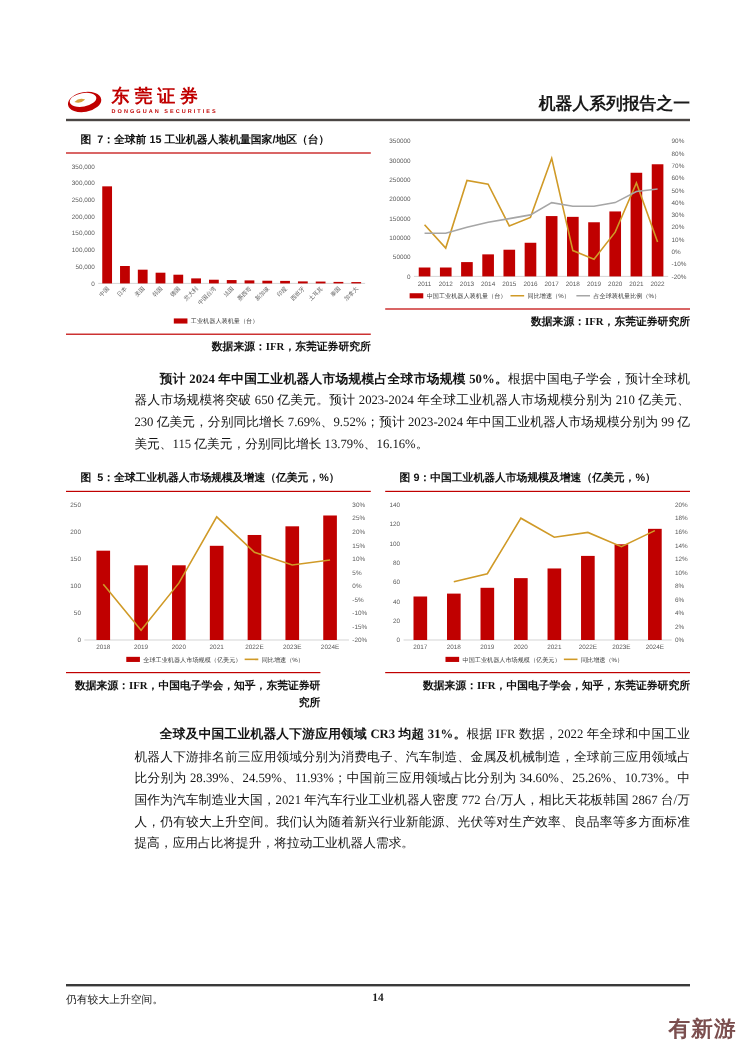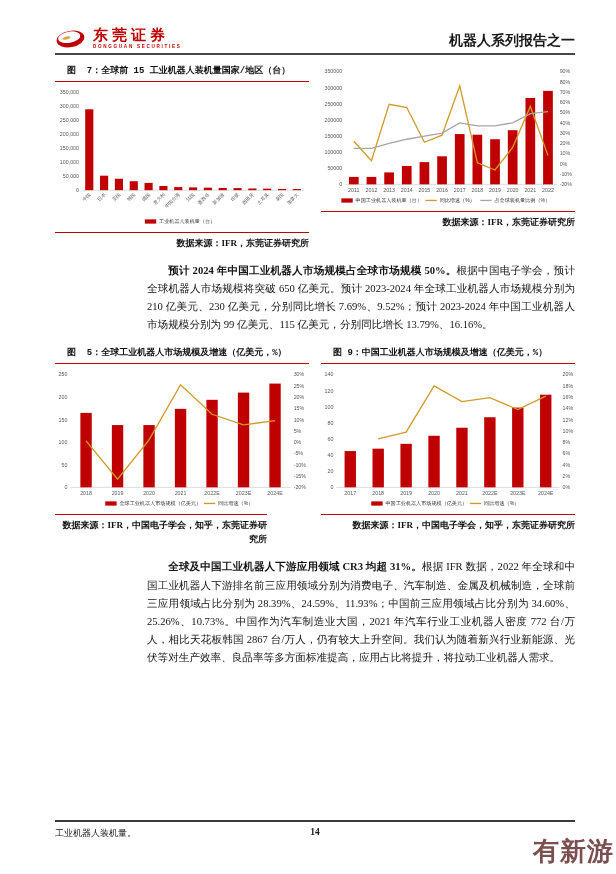--- a/index.html
+++ b/index.html
@@ -3,50 +3,50 @@
 <meta charset="utf-8">
 <style>
   html,body{margin:0;padding:0;background:#ffffff;}
   .page{position:relative;width:616px;height:874px;background:#fff;overflow:hidden;
         font-family:"Liberation Serif",serif;color:#1a1a1a;}
   .content{padding:0 41px 0 55px;}
 
   
   .header{display:flex;justify-content:space-between;align-items:flex-end;
           padding-top:28px;border-bottom:2px solid #4a4644;padding-bottom:3px;}
-  .logo-block{display:flex;align-items:center;gap:7px;}
+  .logo-block{display:flex;align-items:center;gap:7px;margin-top:46px;}
   .brand-text{display:flex;flex-direction:column;line-height:1;}
   .brand-cn{color:#c00000;font-weight:bold;font-size:15px;letter-spacing:4px;
             font-family:"Liberation Serif",serif;}
   .brand-en{color:#c00000;font-size:4.6px;letter-spacing:1.7px;margin-top:2px;
             font-family:"Liberation Sans",sans-serif;font-weight:bold;}
   .report-series{font-size:14px;font-weight:bold;font-family:"Liberation Sans",sans-serif;text-align:center;}
 
   
   .fig-grid{display:flex;gap:12px;margin-top:6px;}
   .fig-cell{flex:1;min-width:0;}
-  .fig-title{font-family:Liberation Mono, monospace;font-weight:bold;font-size:9px;
+  .fig-title{font-family:Liberation Sans, sans-serif;font-weight:bold;font-size:9px;
              color:#111;border-bottom:1.6px solid #c00000;padding:3px 12px 4px;white-space:pre;}
   .fig-chart svg{display:block;width:100%;height:150px;font-family:"Liberation Sans",sans-serif;}
   .fig-source{border-top:1.6px solid #c00000;font-size:9px;font-weight:bold;
               padding-top:4px;line-height:1.55;color:#111;text-align:right;}
   .wrap-tight{max-width:212px;}
 
   
-  .para{margin:11px 0 9px 92px;font-size:10.6px;line-height:1.72;text-align:justify;
+  .para{margin:11px 0 9px 57px;font-size:10.6px;line-height:1.72;text-align:justify;
         text-indent:2em;color:#141414;}
   .para b{font-weight:bold;}
 
   
   .footer{position:absolute;left:55px;right:41px;bottom:34px;
           border-top:2px solid #3a3a3a;padding-top:5px;font-size:9px;}
   .footer-page{position:absolute;left:50%;transform:translateX(-50%);top:5px;
                font-weight:bold;font-size:9.5px;}
   .watermark{position:absolute;right:2px;bottom:5px;font-family:Liberation Serif, serif;
-             font-weight:bold;font-size:26px;color:#7b4f4f;letter-spacing:1px;}
+             font-weight:bold;font-size:18px;color:#7b4f4f;letter-spacing:1px;}
 </style>
 </head>
 <body>
 
 <div class="page">
   <div class="content">
 
     <div class="header">
       <div class="logo-block">
         <svg width="31" height="20" viewBox="0 0 31 20">
@@ -271,18 +271,18 @@
         </div>
         <div class="fig-source">数据来源：IFR，中国电子学会，知乎，东莞证券研究所</div>
       </div>
     </div>
 
     <p class="para"><b>全球及中国工业机器人下游应用领域 CR3 均超 31%。</b><span>根据 IFR 数据，2022 年全球和中国工业机器人下游排名前三应用领域分别为消费电子、汽车制造、金属及机械制造，全球前三应用领域占比分别为 28.39%、24.59%、11.93%；中国前三应用领域占比分别为 34.60%、25.26%、10.73%。中国作为汽车制造业大国，2021 年汽车行业工业机器人密度 772 台/万人，相比天花板韩国 2867 台/万人，仍有较大上升空间。我们认为随着新兴行业新能源、光伏等对生产效率、良品率等多方面标准提高，应用占比将提升，将拉动工业机器人需求。</span></p>
 
   </div>
 
   <div class="footer">
-    <span>工业机器人装机量。</span>
+    <span>仍有较大上升空间。</span>
     <span class="footer-page">14</span>
   </div>
 
   <div class="watermark">有新游</div>
 </div>
 
 </body></html>

